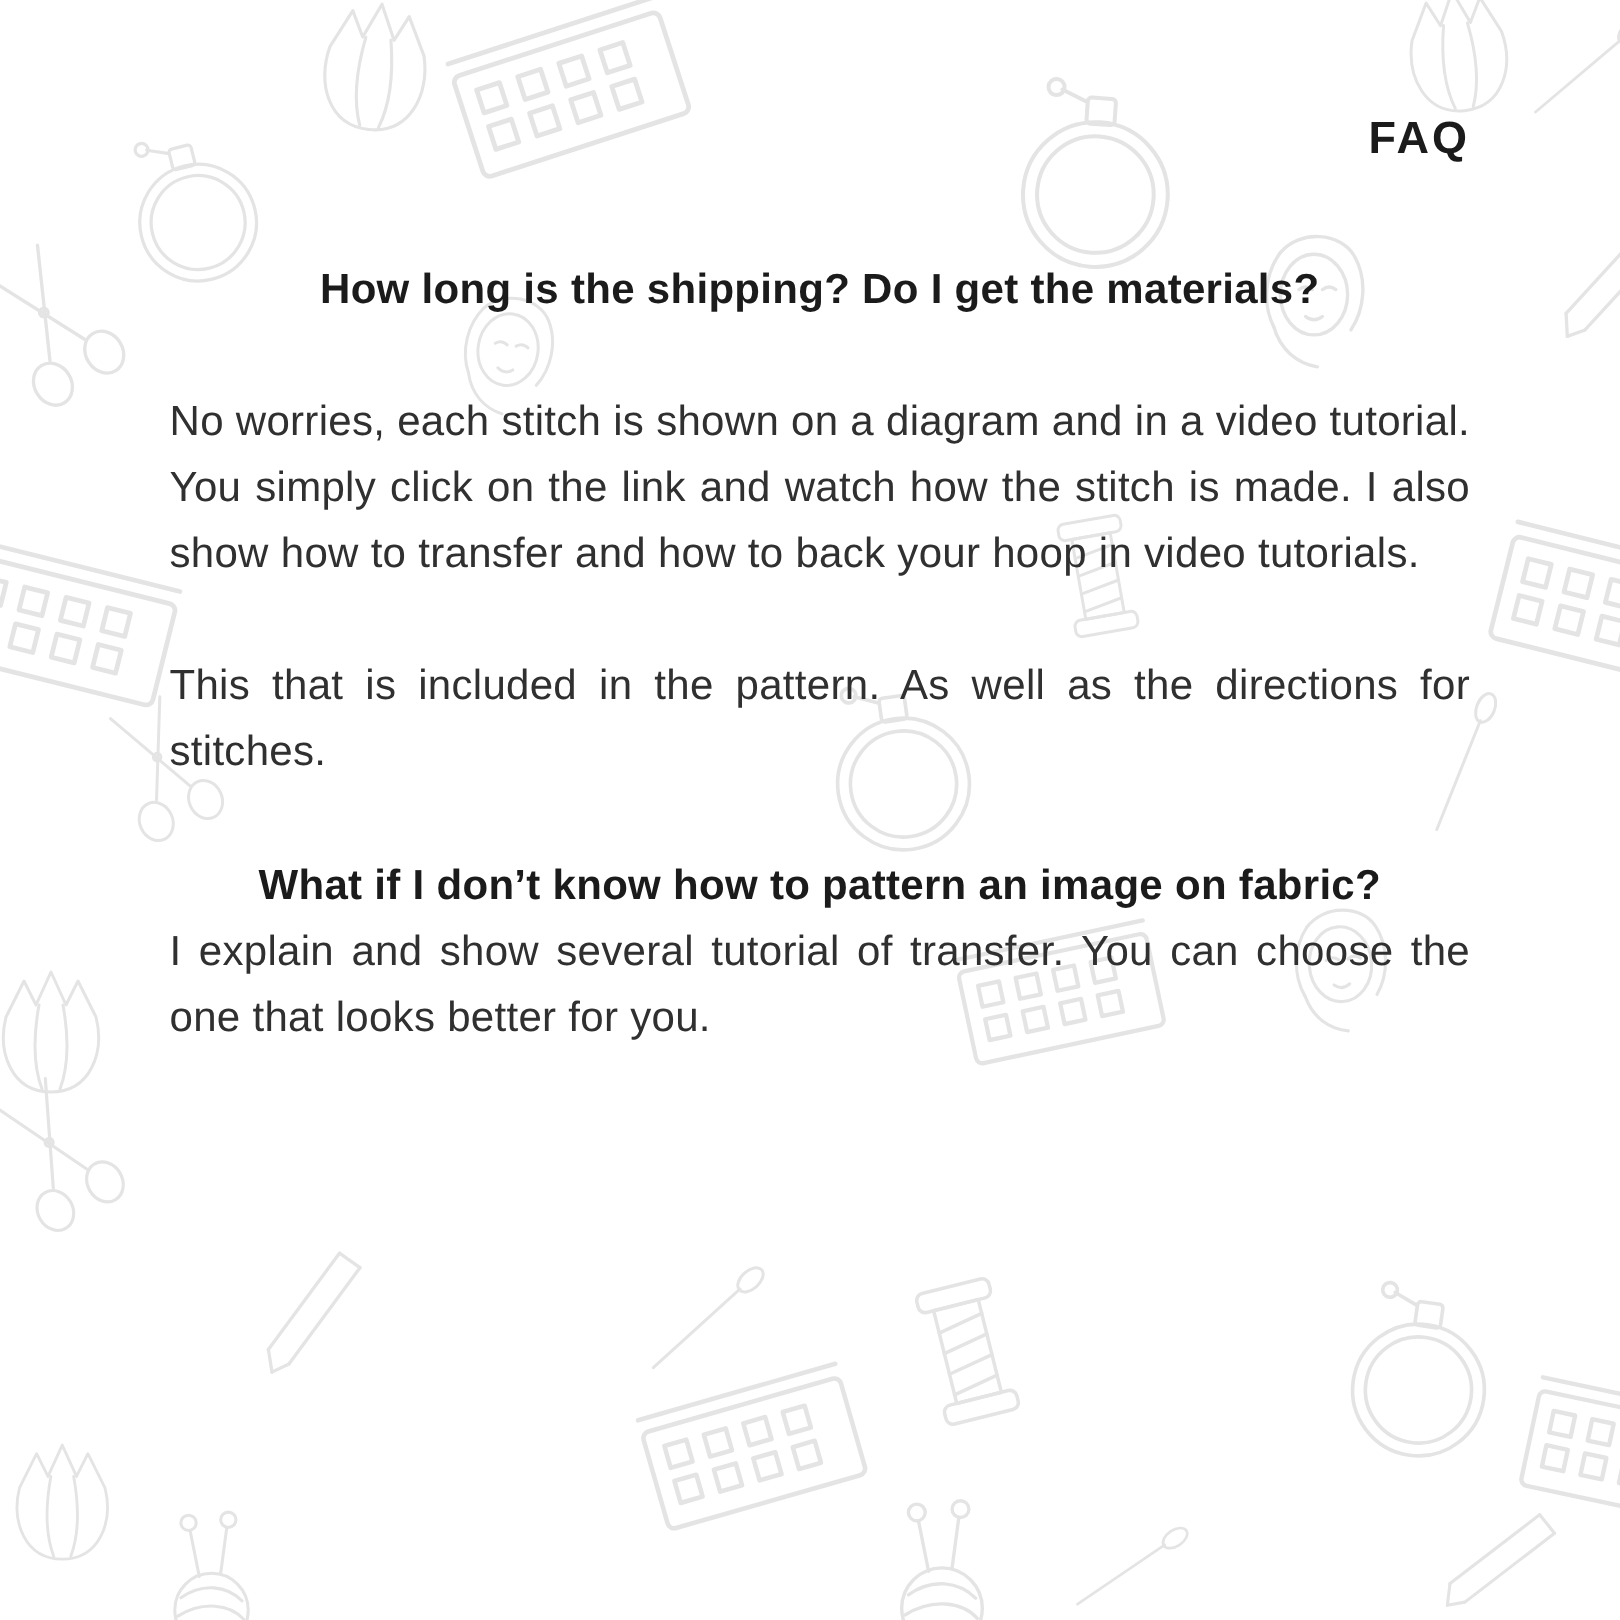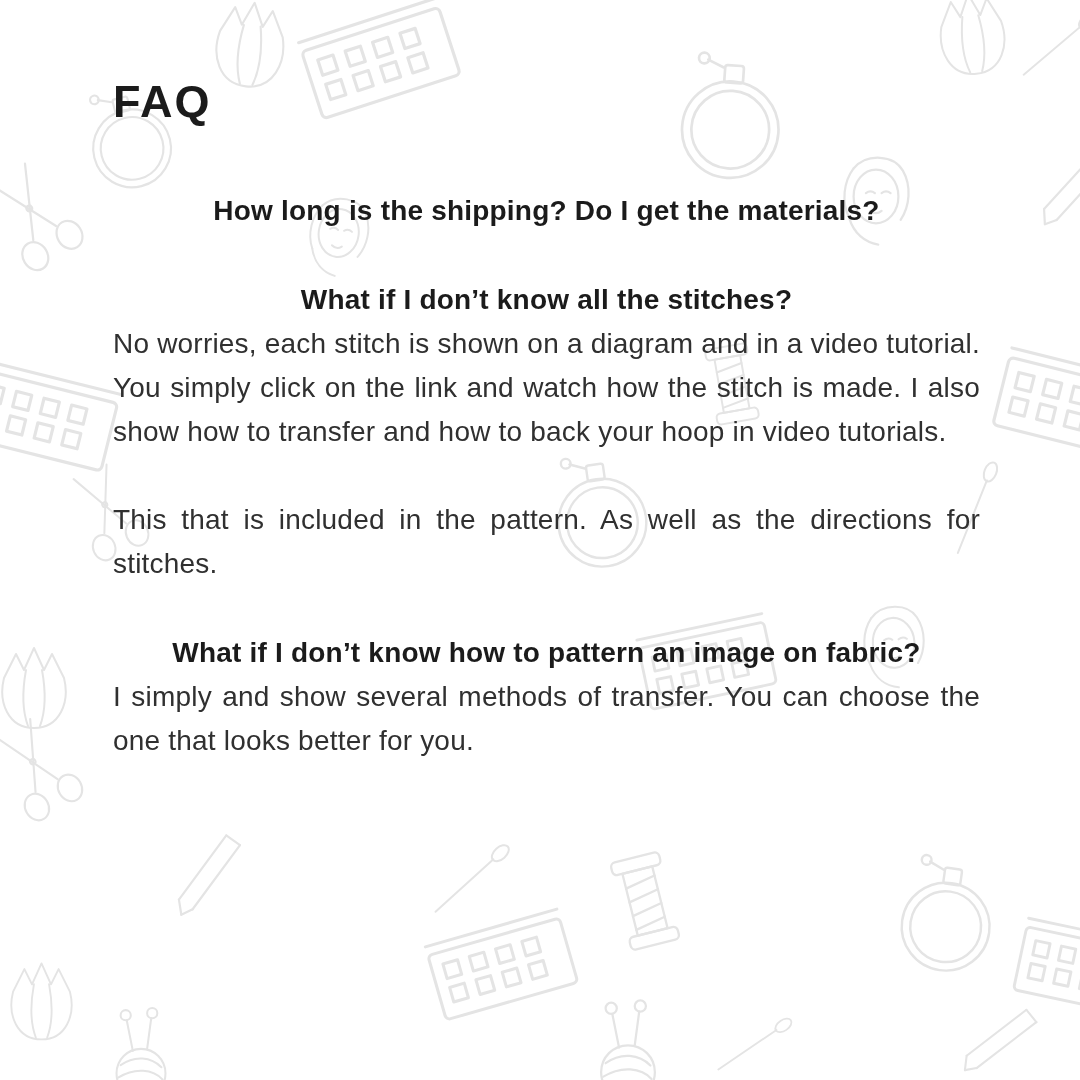--- a/index.html
+++ b/index.html
@@ -15,24 +15,24 @@
     color: #e4e4e4;
     z-index: 0;
   }
   .bg-pattern svg { display: block; }
   .content {
     position: absolute;
     left: 113px; right: 100px; top: 76px;
     z-index: 1;
   }
   .page-title {
-    font-size: 45px;
+    font-size: 30px;
     font-weight: 700;
     letter-spacing: 2px;
-    text-align: left;
+    text-align: right;
     color: #1b1b1b;
     margin: 0 0 60px 0;
   }
   .faq-item + .faq-item { margin-top: 44px; }
   .faq-question {
     font-size: 28px;
     font-weight: 700;
     color: #1b1b1b;
     line-height: 45px;
     letter-spacing: 0.2px;
@@ -160,25 +160,24 @@
 </div>
 
 <div class="content">
   <h1 class="page-title">FAQ</h1>
 
   <section class="faq-item">
     <h2 class="faq-question">How long is the shipping? Do I get the materials?</h2>
   </section>
 
   <section class="faq-item">
-    <h2 class="faq-question">What if I don’t know all the stitches?</h2>
     <p class="faq-answer">No worries, each stitch is shown on a diagram and in a video tutorial. You simply click on the link and watch how the stitch is made. I also show how to transfer and how to back your hoop in video tutorials.</p>
   </section>
 
   <section class="faq-item">
     <p class="faq-answer">This that is included in the pattern. As well as the directions for stitches.</p>
   </section>
 
   <section class="faq-item">
     <h2 class="faq-question">What if I don’t know how to pattern an image on fabric?</h2>
-    <p class="faq-answer">I simply and show several methods of transfer. You can choose the one that looks better for you.</p>
+    <p class="faq-answer">I explain and show several tutorial of transfer. You can choose the one that looks better for you.</p>
   </section>
 </div>
 
 </body></html>

